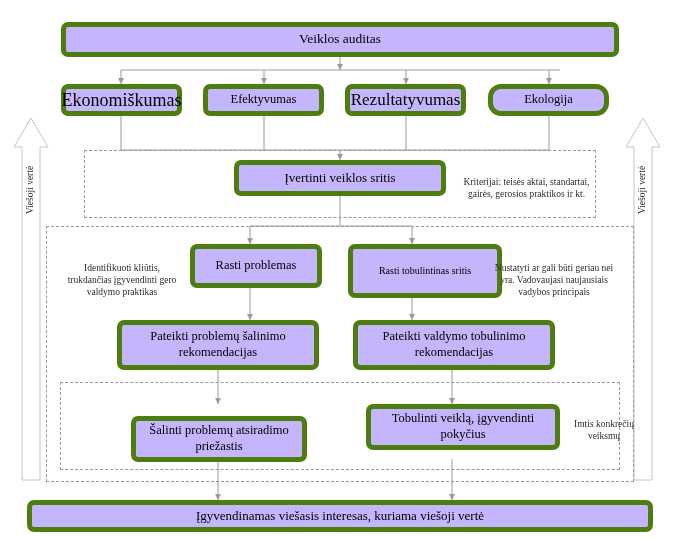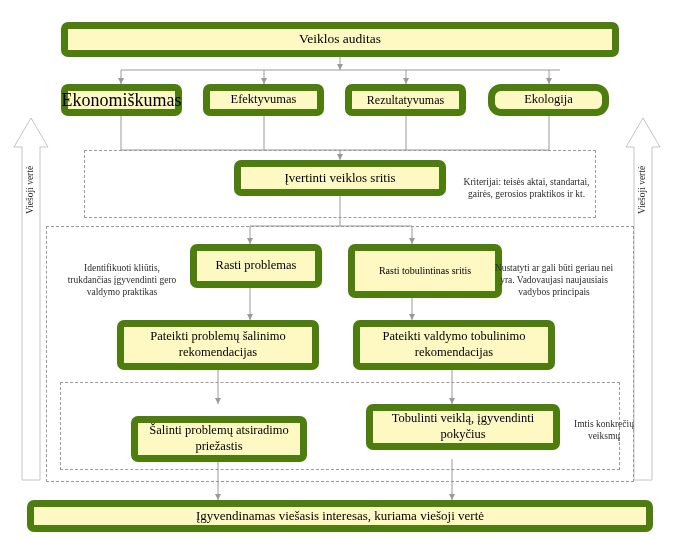--- a/index.html
+++ b/index.html
@@ -21,22 +21,22 @@
   #svg-layer {
     position: absolute;
     left: 0;
     top: 0;
     width: 680px;
     height: 538px;
   }
   .node {
     position: absolute;
     box-sizing: border-box;
-    border: 7px solid #4d7c0f;
-    background: #fef9c3;
+    border: 5px solid #4d7c0f;
+    background: #c4b5fd;
     display: flex;
     align-items: center;
     justify-content: center;
     text-align: center;
     line-height: 1.25;
     z-index: 3;
   }
   .node.rounded {
     border-radius: 7px;
   }
@@ -125,21 +125,21 @@
   <div class="node rounded" style="left:61px; top:22px; width:558px; height:35px; font-size:13.5px;">
     <span>Veiklos auditas</span>
   </div>
 
   <div class="node rounded" style="left:61px; top:84px; width:121px; height:32px; font-size:18px;">
     <span>Ekonomiškumas</span>
   </div>
   <div class="node rounded" style="left:203px; top:84px; width:121px; height:32px; font-size:12.5px;">
     <span>Efektyvumas</span>
   </div>
-  <div class="node rounded" style="left:345px; top:84px; width:121px; height:32px; font-size:12px;">
+  <div class="node rounded" style="left:345px; top:84px; width:121px; height:32px; font-size:17px;">
     <span>Rezultatyvumas</span>
   </div>
   <div class="node rounded" style="left:488px; top:84px; width:121px; height:32px; font-size:12.5px;border-radius:13px;">
     <span>Ekologija</span>
   </div>
 
   <div class="node rounded" style="left:234px; top:160px; width:212px; height:36px; font-size:13px;">
     <span>Įvertinti veiklos sritis</span>
   </div>
 

